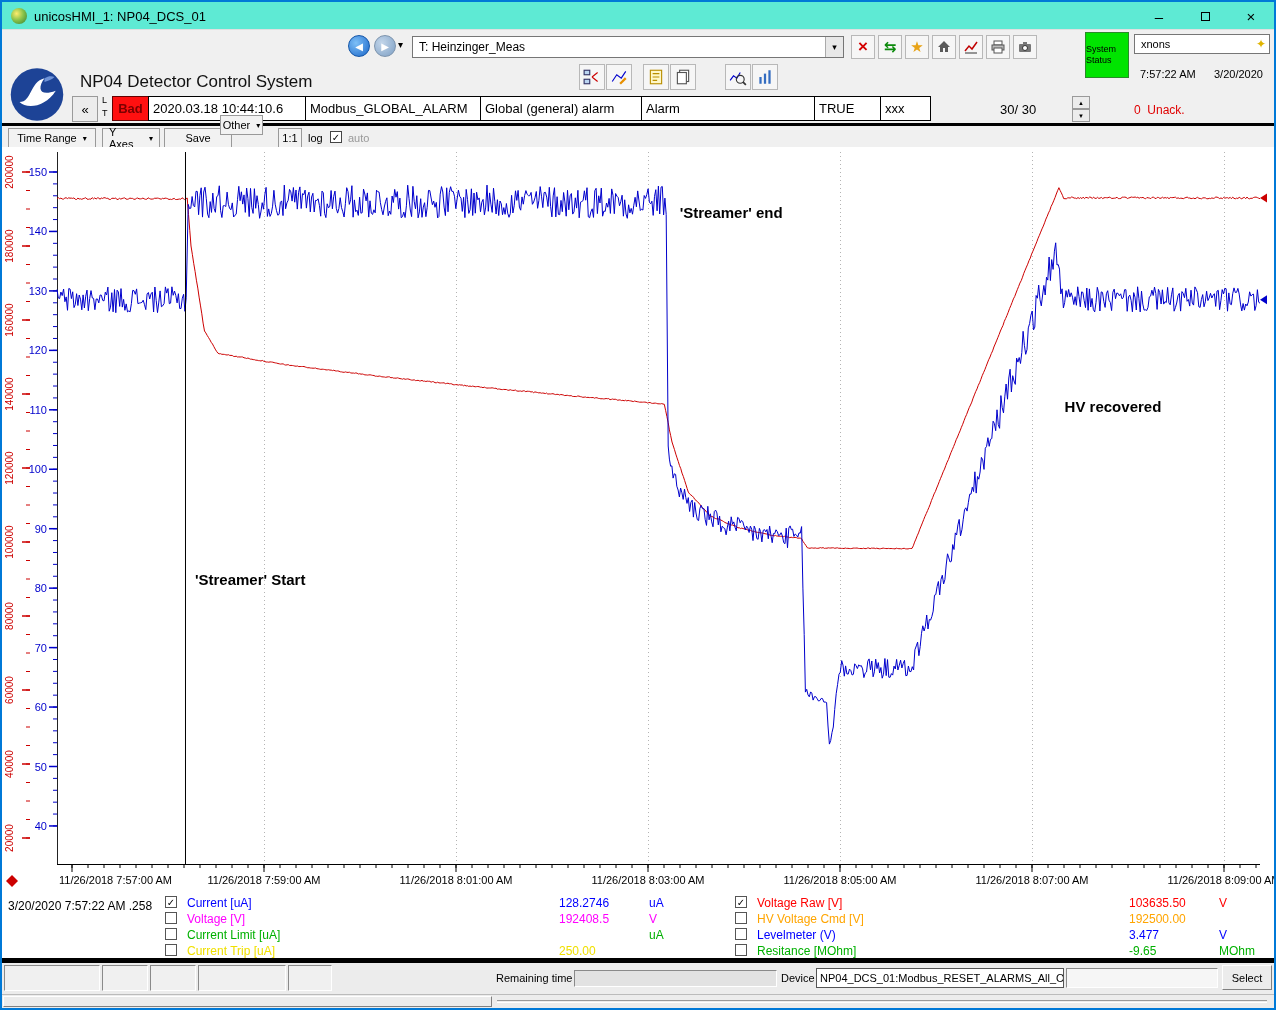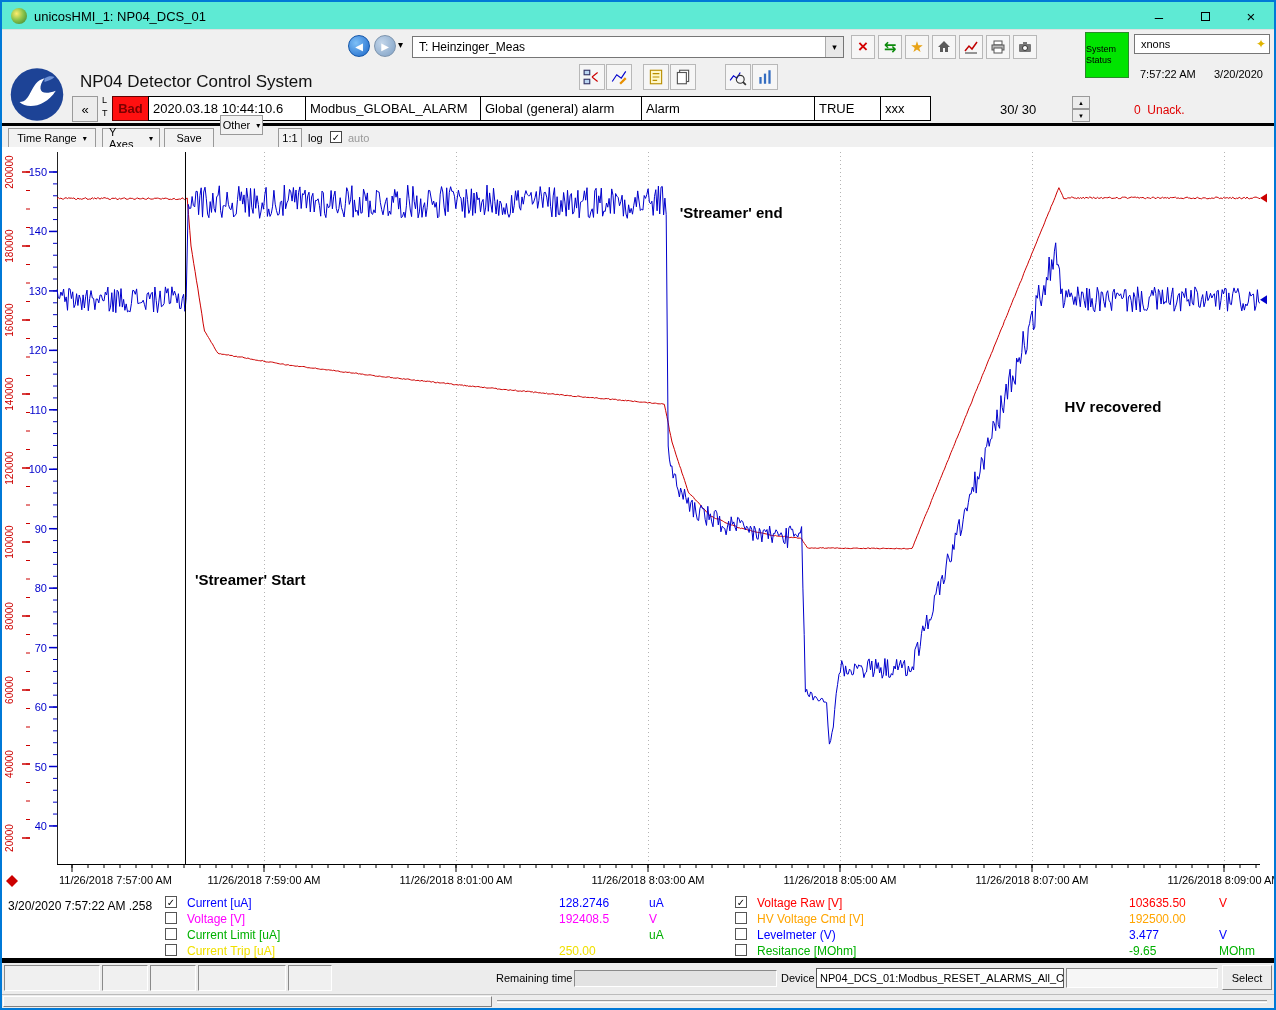--- a/index.html
+++ b/index.html
@@ -198,21 +198,21 @@
   <div class="abs blackbar" style="left:0;top:121px;width:1272px;height:3px"></div>
 
   <div class="abs cbtn" style="left:6px;top:126px;width:88px">
     <span>Time Range</span>
       <span class="dd">▾</span>
   </div>
   <div class="abs cbtn" style="left:100px;top:126px;width:58px">
     <span>Y Axes</span>
       <span class="dd">▾</span>
   </div>
-  <div class="abs cbtn" style="left:162px;top:126px;width:50px">Save</div>
+  <div class="abs cbtn" style="left:162px;top:126px;width:68px">Save</div>
   <div class="abs cbtn" style="left:218px;top:113px;width:43px">
     <span>Other</span>
       <span class="dd">▾</span>
   </div>
   <div class="abs cbtn" style="left:276px;top:126px;width:24px;padding:0">1:1</div>
   <span class="abs lbl11" style="left:306px;top:130px">log</span>
   <span class="abs checkbox" style="left:328px;top:129px">✓</span>
   <span class="abs lbl11g" style="left:346px;top:130px">auto</span>
 
   <div class="abs" id="chart-region">

